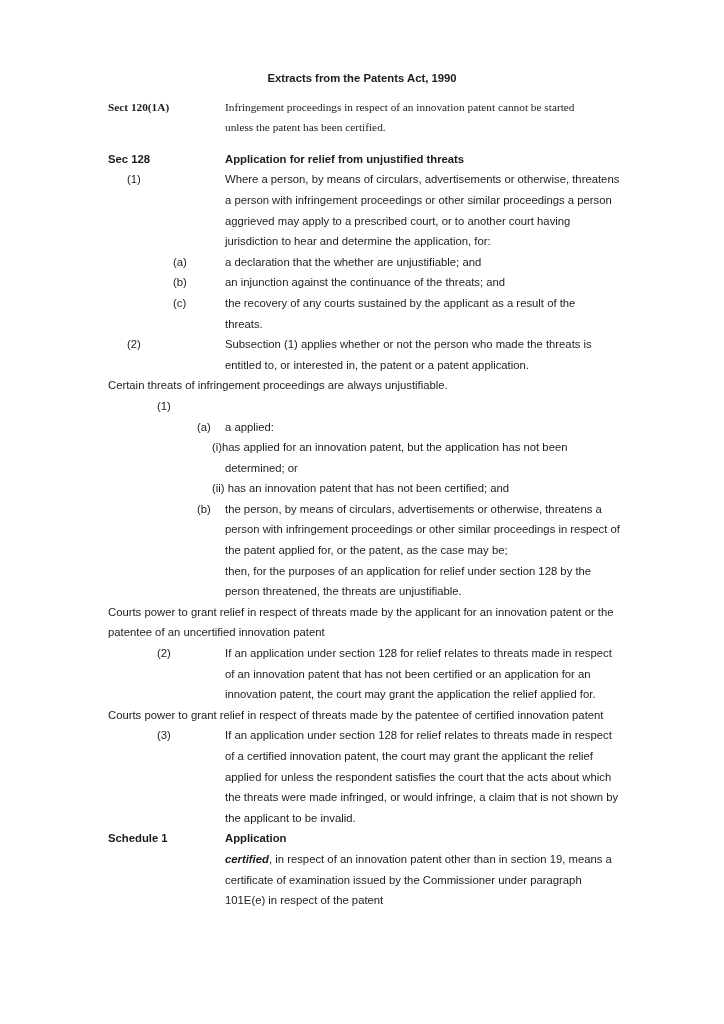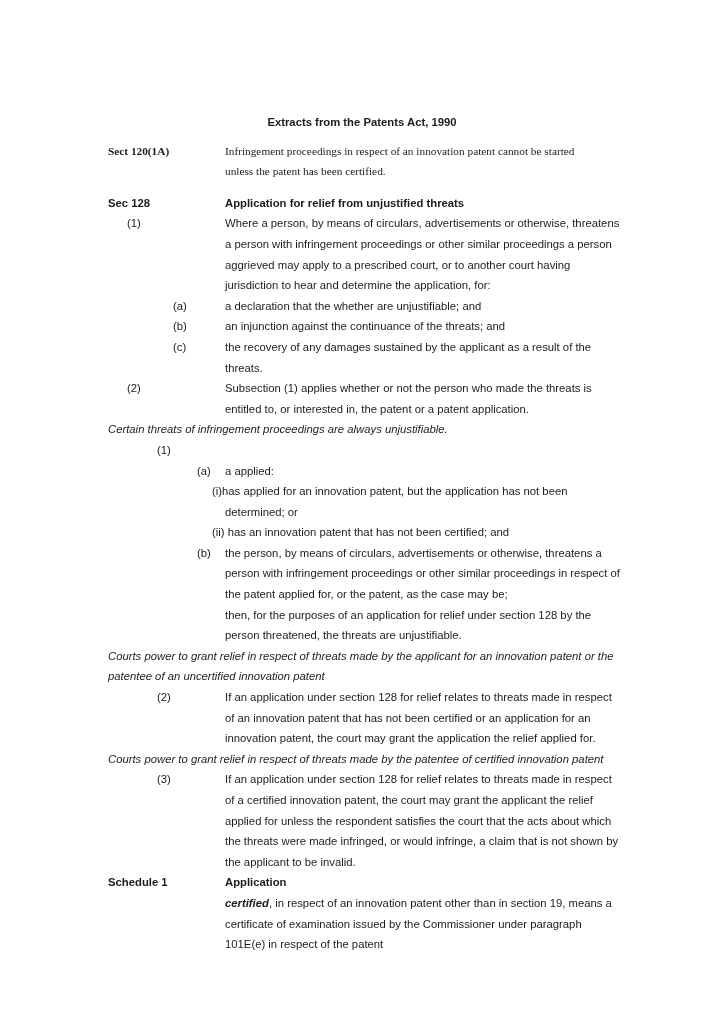--- a/index.html
+++ b/index.html
@@ -7,21 +7,21 @@
     position: relative;
     width: 724px;
     height: 1024px;
     margin: 0 auto;
     background: #ffffff;
     color: #1c1c1c;
     font-family: "Liberation Sans", sans-serif;
     font-size: 11.3px;
     line-height: 20.6px;
     box-sizing: border-box;
-    padding: 112px 30px 0 108px;
+    padding: 68px 30px 0 108px;
     overflow: hidden;
   }
   .doc-title {
     margin-left: -108px;
     width: 724px;
     text-align: center;
     font-weight: bold;
   }
   .row { display: flex; align-items: flex-start; }
   .lbl {
@@ -29,21 +29,21 @@
     width: 117px;
     box-sizing: border-box;
   }
   .lbl.section { font-weight: bold; }
   .lbl.num  { padding-left: 19px; }
   .lbl.alpha{ padding-left: 65px; }
   .lbl.num2 { padding-left: 49px; }
   .content { flex: 1 1 auto; min-width: 0; }
   .content.bold { font-weight: bold; }
   .lines { white-space: pre-line; }
-  .italic-row { font-style: italic; }
+  .italic-row { }
   .alpha2 { margin-left: 89px; display: flex; align-items: flex-start; }
   .lbl2 { flex: none; width: 28px; }
   .roman {
     margin-left: 104px;
     padding-left: 13px;
     text-indent: -13px;
   }
   .lead-word { font-weight: bold; font-style: italic; }
   .mt-para { margin-top: 8px; font-family: Liberation Serif, serif; }
   .mt-sec  { margin-top: 11px; }
@@ -79,21 +79,21 @@
     <div class="content lines">a declaration that the whether are unjustifiable; and</div>
   </div>
 
   <div class="row">
     <div class="lbl alpha">(b)</div>
     <div class="content lines">an injunction against the continuance of the threats; and</div>
   </div>
 
   <div class="row">
     <div class="lbl alpha">(c)</div>
-    <div class="content lines">the recovery of any damages sustained by the applicant as a result of the
+    <div class="content lines">the recovery of any courts sustained by the applicant as a result of the
 threats.</div>
   </div>
 
   <div class="row">
     <div class="lbl num">(2)</div>
     <div class="content lines">Subsection (1) applies whether or not the person who made the threats is
 entitled to, or interested in, the patent or a patent application.</div>
   </div>
 
 

